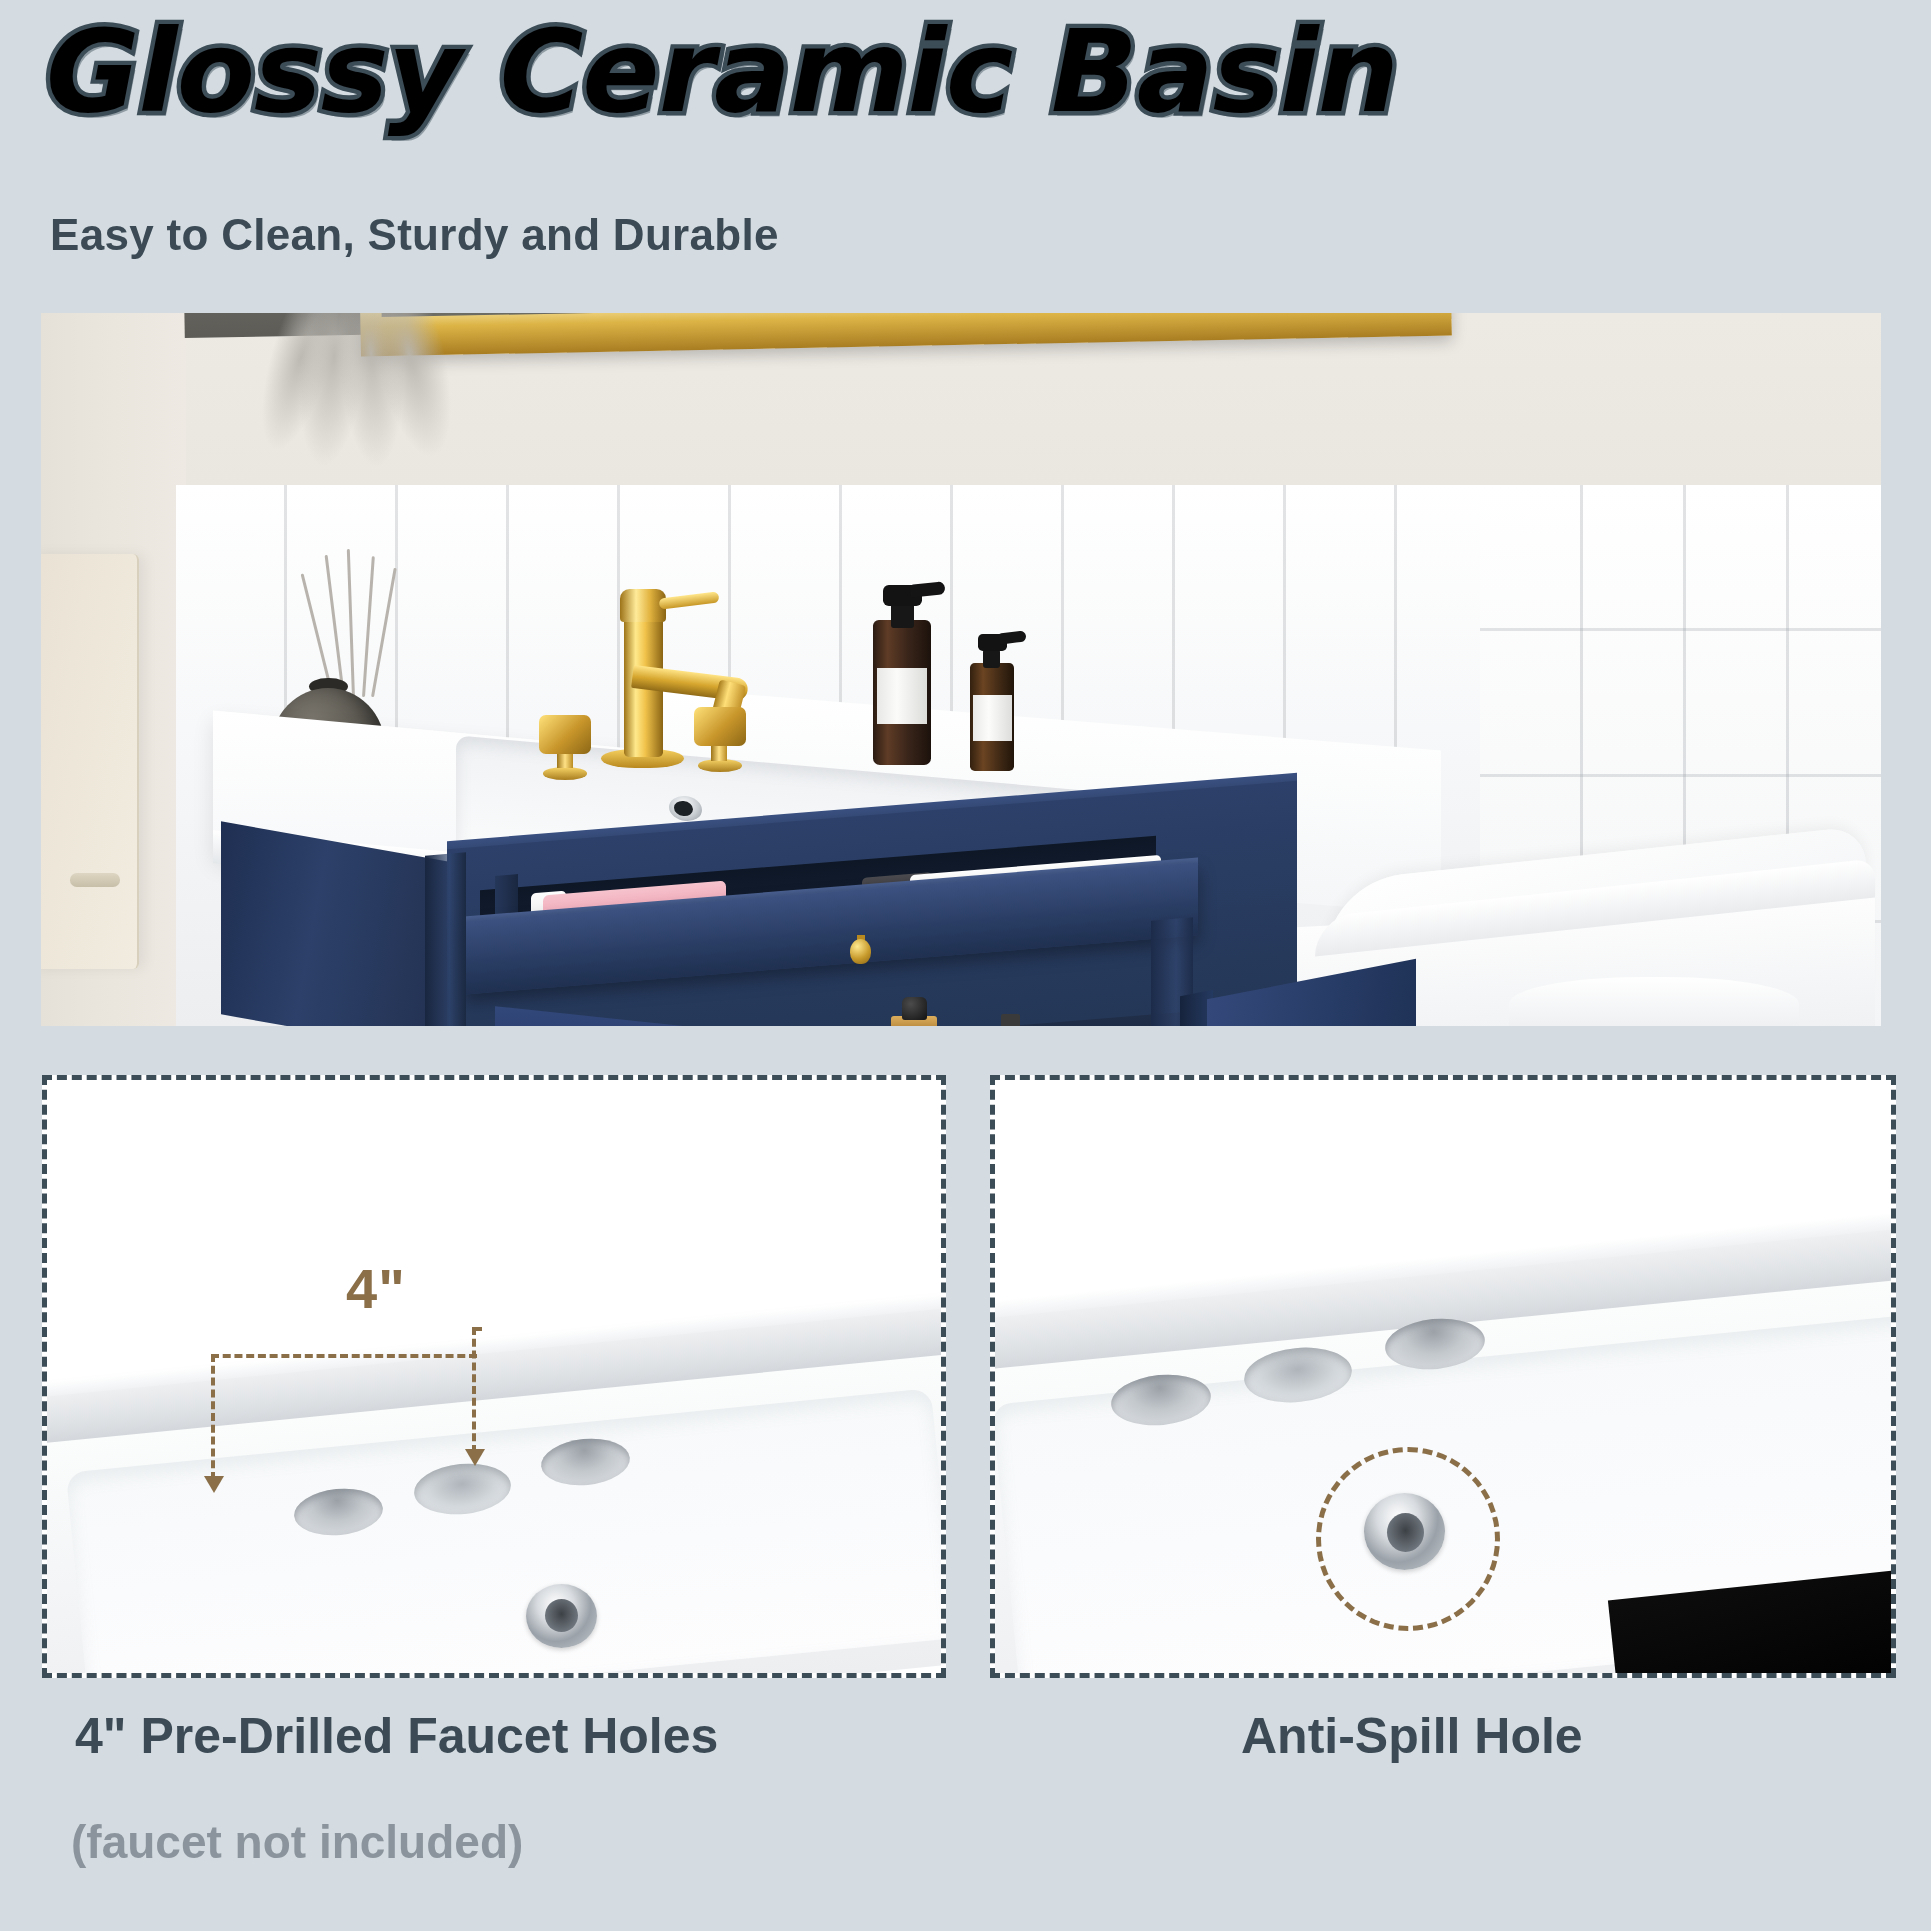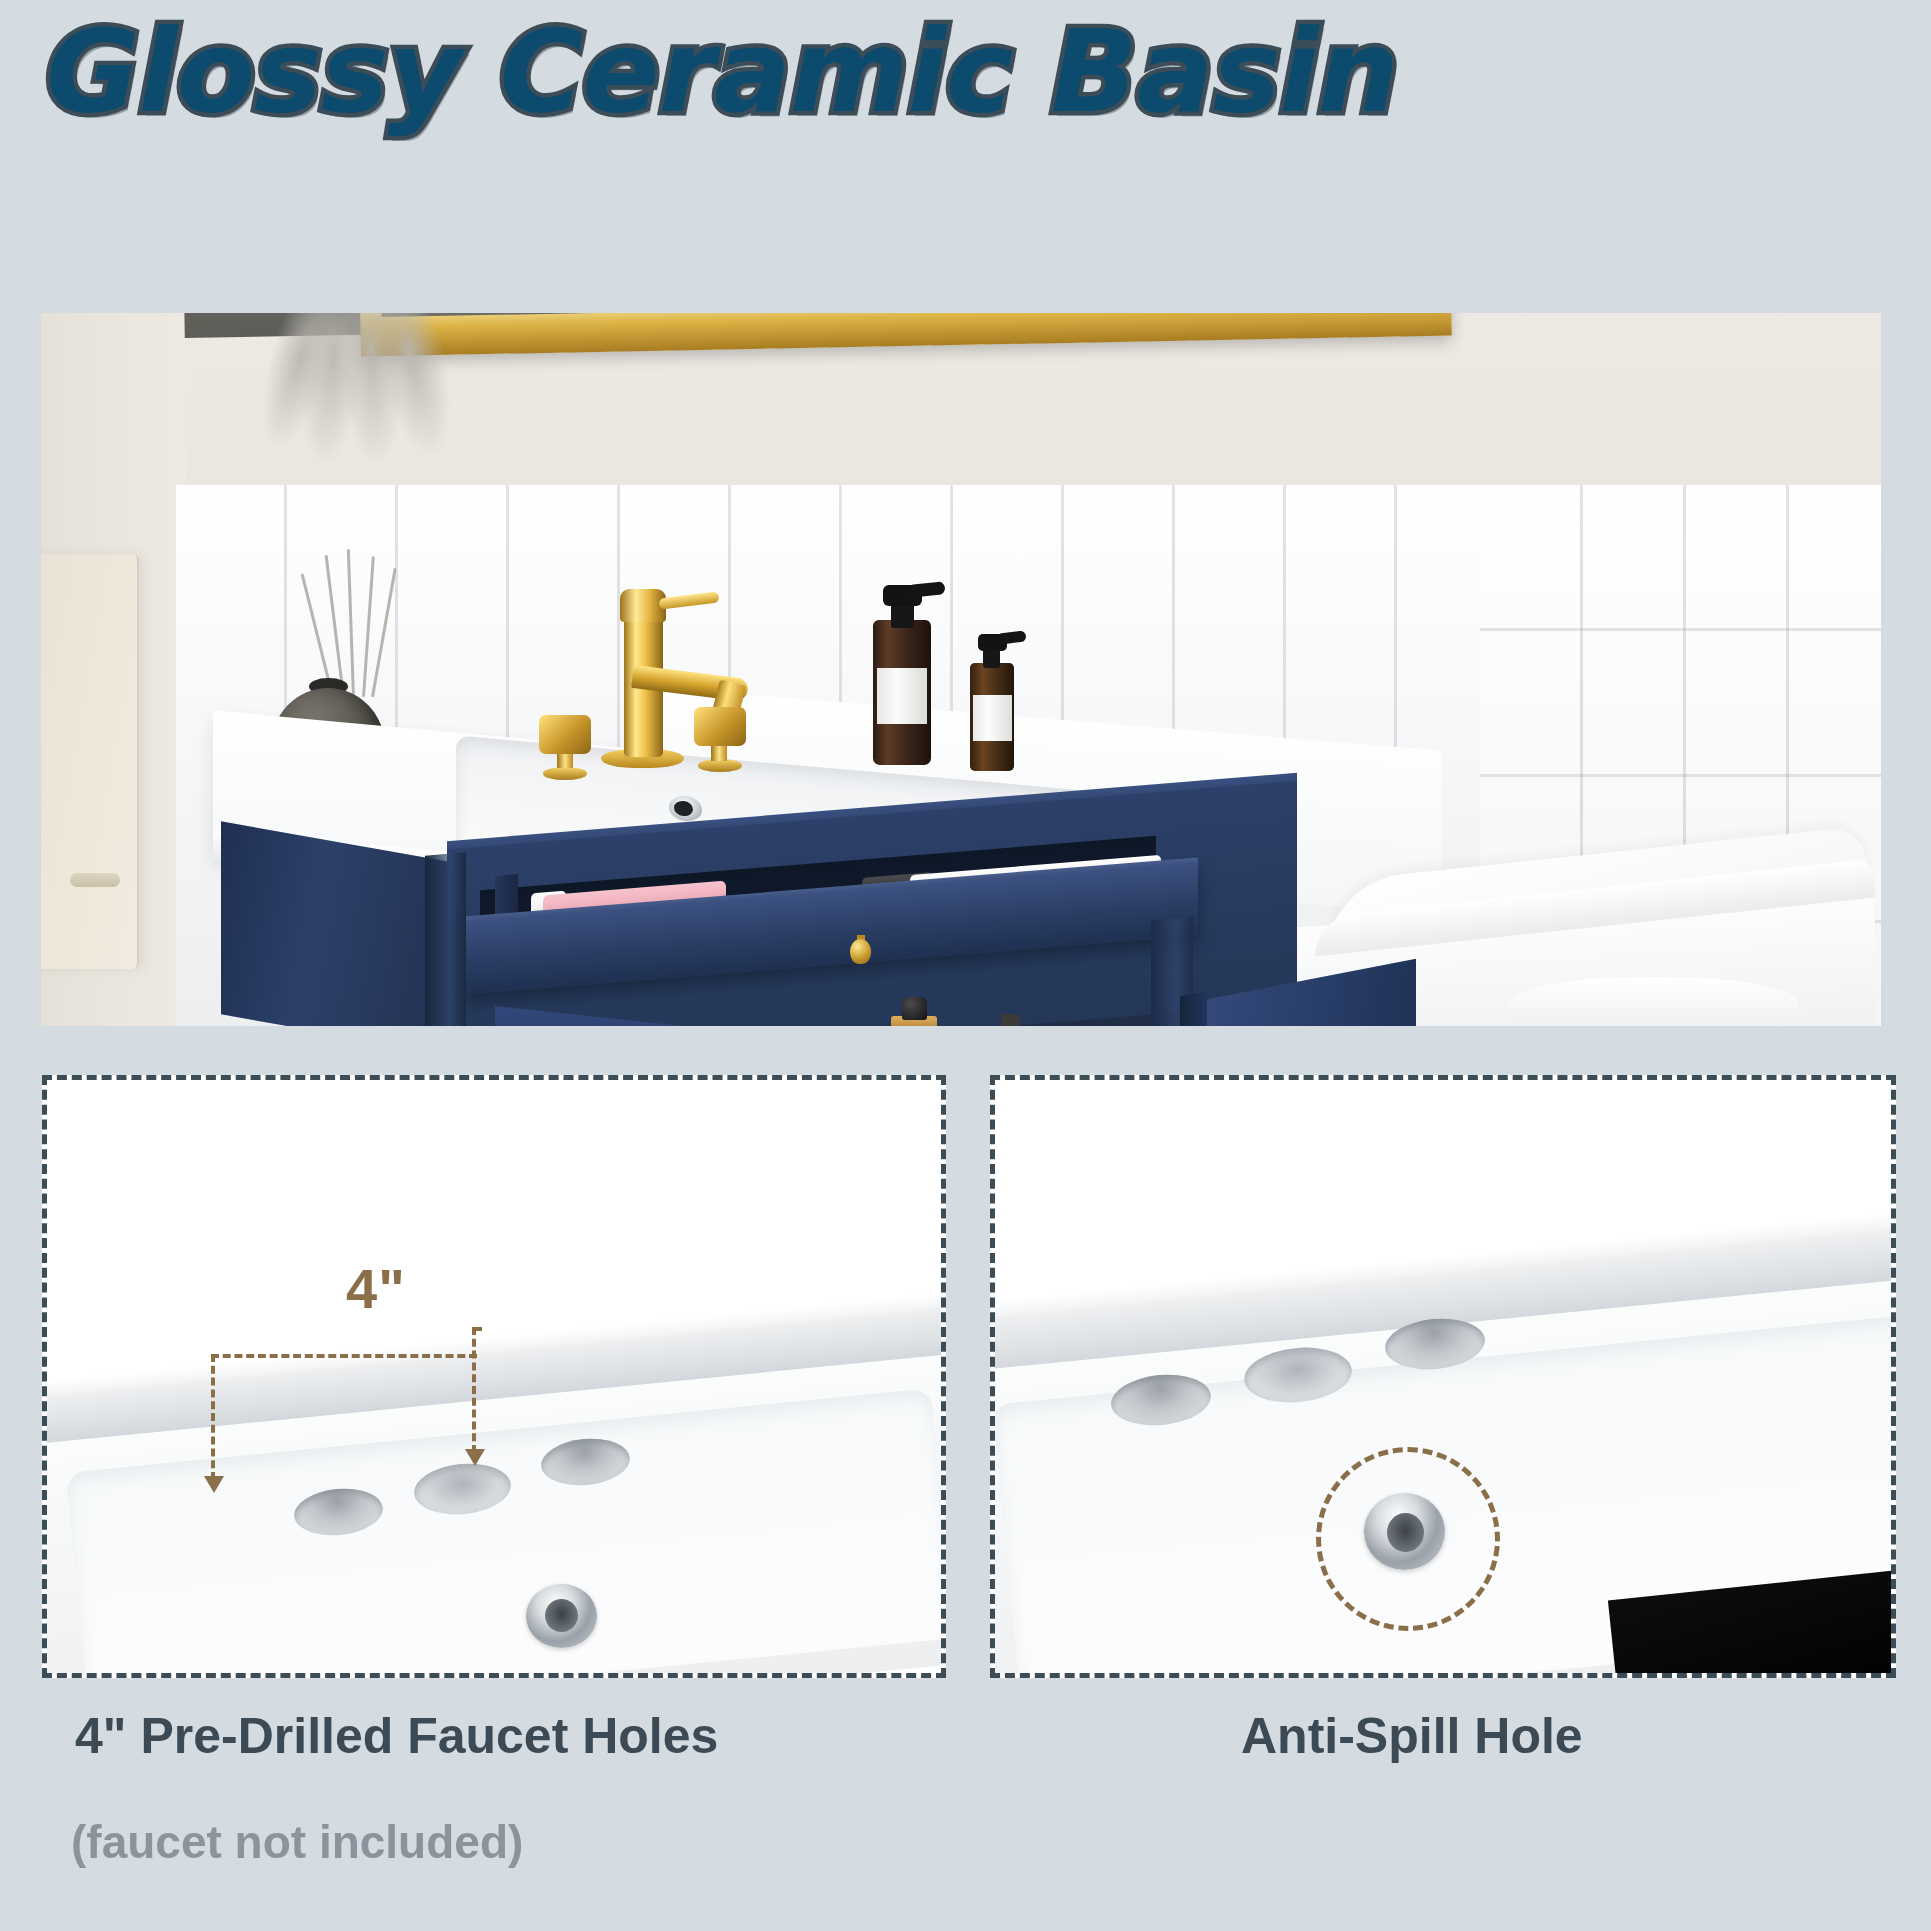--- a/index.html
+++ b/index.html
@@ -11,21 +11,21 @@
   }
 
   
   .hdr{position:absolute;left:0;top:0;width:1931px;height:313px;}
   .title{
     position:absolute;left:46px;top:15.4px;
     font-size:114px;line-height:1.0;
     font-weight:700;font-style:italic;
     font-family:"DejaVu Sans",sans-serif;
     letter-spacing:-1px;
-    color:#0c4a6e;
+    color:#000000;
     -webkit-text-stroke:8.7px #3d4d58;
     paint-order:stroke fill;
     text-shadow:3.9px 4.8px 0 rgba(61,77,88,.45);
     white-space:nowrap;
   }
   .subtitle{
     position:absolute;left:50px;top:210px;
     font-size:44px;font-weight:700;
     color:#3b4a55;letter-spacing:0.3px;
     font-family:"Liberation Sans",sans-serif;
@@ -292,20 +292,21 @@
   .cap-r{left:1241px;top:1707px;}
   .sub-note{position:absolute;left:71px;top:1815px;
     font-size:46px;font-weight:700;color:#8b949c;
     font-family:"Liberation Sans",sans-serif;white-space:nowrap;}
 </style>
 </head>
 <body>
 
 <div class="hdr">
   <div class="title">Glossy Ceramic Basin</div>
+  <div class="subtitle">Easy to Clean, Sturdy and Durable</div>
 </div>
 
 <div class="hero">
 
   <div class="wall-upper"></div>
   <div class="wall-left"></div>
   <div class="door-panel"></div>
   <div class="door-knob"></div>
   <div class="tiles"></div>
   <div class="tile-row"></div>

